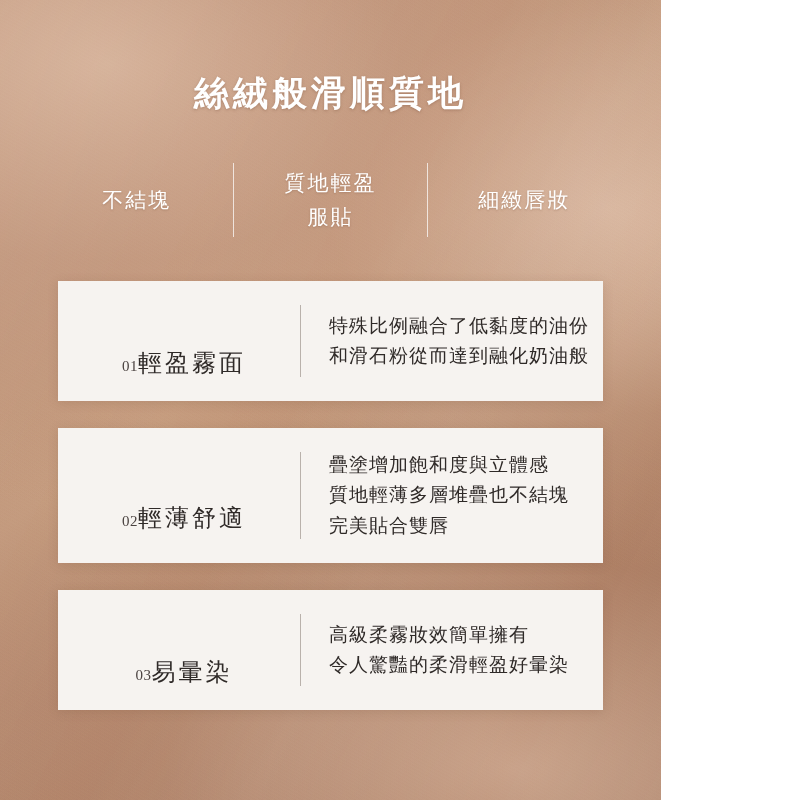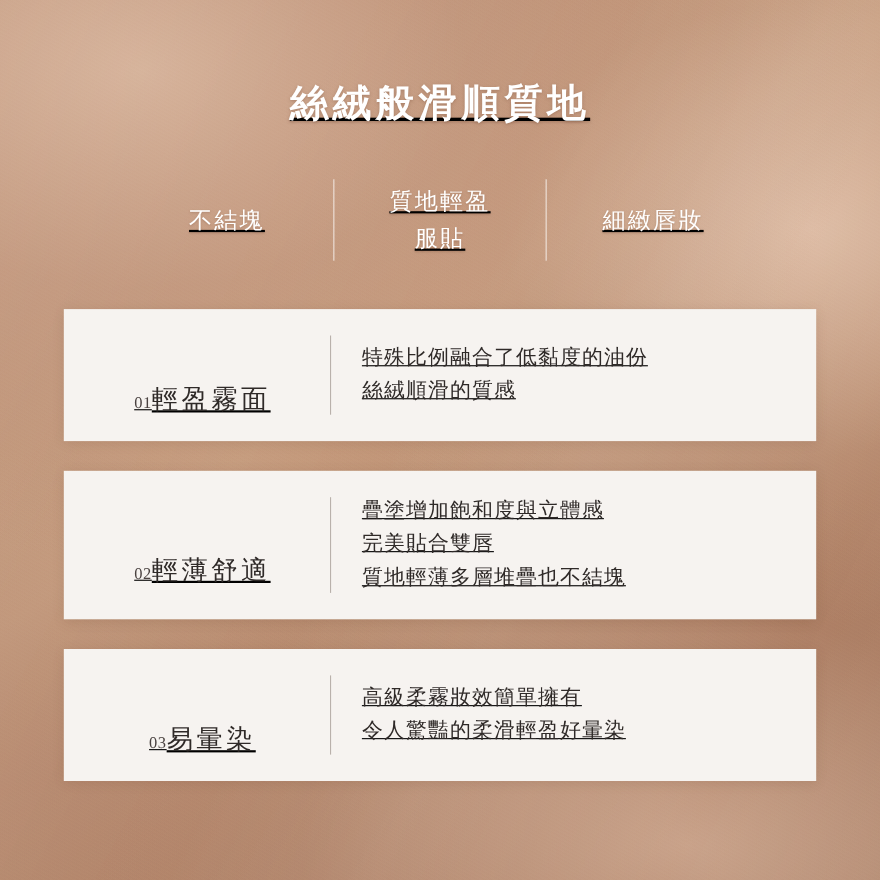--- a/index.html
+++ b/index.html
@@ -7,31 +7,30 @@
     padding: 0;
   }
   body {
     width: 800px;
     height: 800px;
     font-family: "Liberation Serif", "DejaVu Serif", serif;
     overflow: hidden;
   }
   .poster {
     position: relative;
-    width: 800px;
+    width: 661px;
     height: 800px;
     box-sizing: border-box;
     background:
       radial-gradient(ellipse 780px 520px at 16% 8%, rgba(214,178,154,0.95) 0%, rgba(196,154,130,0.55) 38%, rgba(168,124,101,0.12) 68%, rgba(150,108,88,0) 85%),
       radial-gradient(ellipse 620px 460px at 92% 26%, rgba(226,194,172,0.85) 0%, rgba(198,159,134,0.35) 45%, rgba(170,126,103,0) 78%),
       radial-gradient(ellipse 700px 420px at 78% 96%, rgba(214,180,158,0.75) 0%, rgba(183,141,117,0.30) 50%, rgba(160,117,96,0) 80%),
       radial-gradient(ellipse 500px 360px at 6% 88%, rgba(176,131,108,0.55) 0%, rgba(160,117,96,0.15) 55%, rgba(150,108,88,0) 82%),
       linear-gradient(145deg, #b98a6d 0%, #c09478 22%, #caa183 42%, #b98e72 62%, #a87a60 82%, #9e7157 100%);
     overflow: hidden;
-    text-decoration: underline;
   }
   .sheen {
     position: absolute;
     inset: 0;
     pointer-events: none;
     background:
       linear-gradient(118deg, rgba(255,240,228,0.22) 0%, rgba(255,240,228,0.03) 24%, rgba(120,80,60,0.10) 46%, rgba(255,238,225,0.14) 62%, rgba(130,88,66,0.12) 84%, rgba(255,240,228,0.10) 100%);
     mix-blend-mode: soft-light;
   }
   .grain {
@@ -158,34 +157,34 @@
   <div class="cards">
 
     <div class="card">
       <div class="card-left">
         <span class="card-num">01</span>
         <span class="card-title">輕盈霧面</span>
       </div>
       <div class="card-sep"></div>
       <div class="card-body">
         <div class="card-line">特殊比例融合了低黏度的油份</div>
-        <div class="card-line">絲絨順滑的質感</div>
+        <div class="card-line">和滑石粉從而達到融化奶油般</div>
       </div>
     </div>
 
     <div class="card">
       <div class="card-left">
         <span class="card-num">02</span>
         <span class="card-title">輕薄舒適</span>
       </div>
       <div class="card-sep"></div>
       <div class="card-body">
         <div class="card-line">疊塗增加飽和度與立體感</div>
+        <div class="card-line">質地輕薄多層堆疊也不結塊</div>
         <div class="card-line">完美貼合雙唇</div>
-        <div class="card-line">質地輕薄多層堆疊也不結塊</div>
       </div>
     </div>
 
     <div class="card">
       <div class="card-left">
         <span class="card-num">03</span>
         <span class="card-title">易暈染</span>
       </div>
       <div class="card-sep"></div>
       <div class="card-body">

